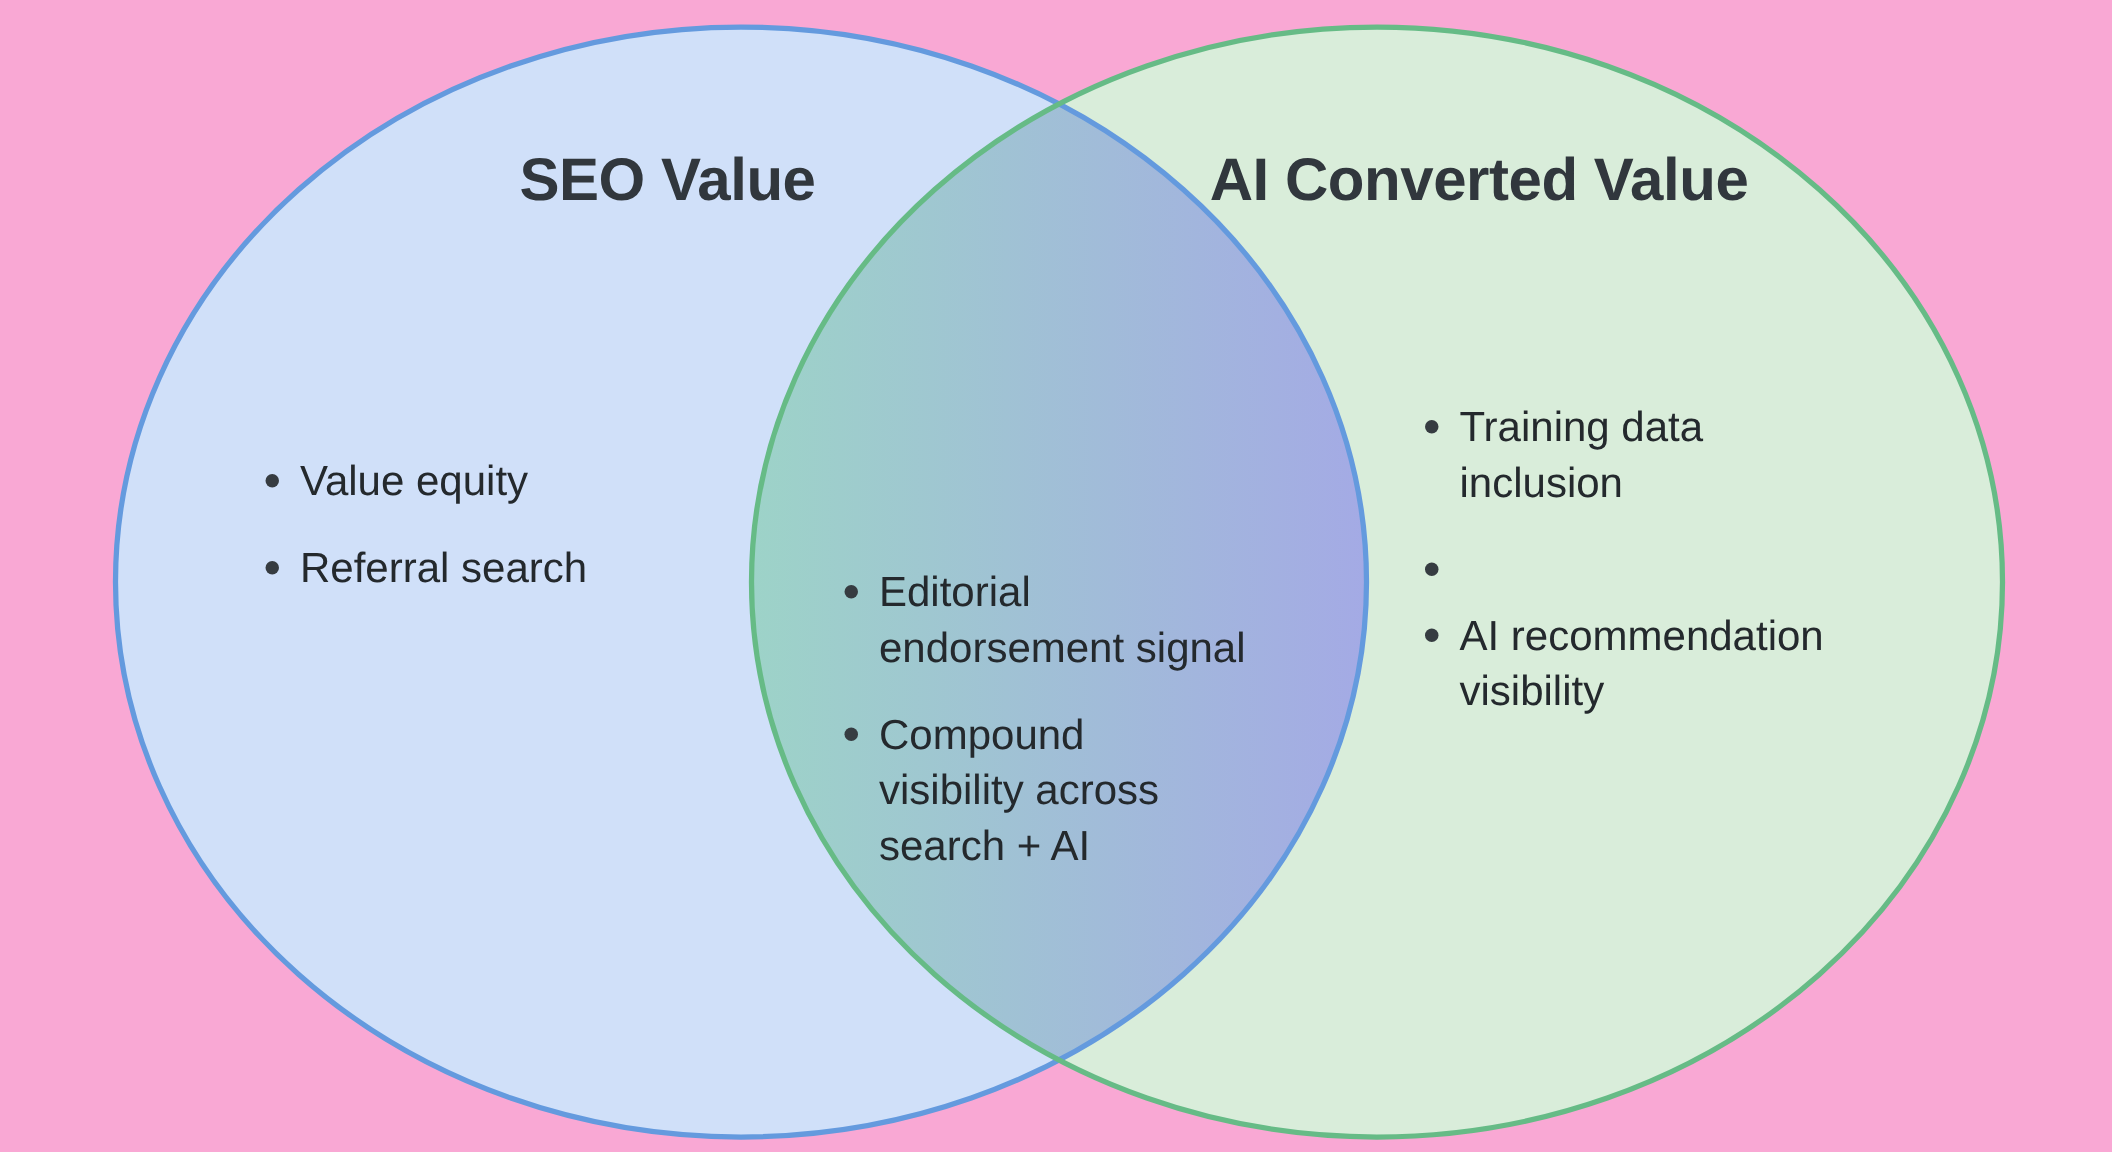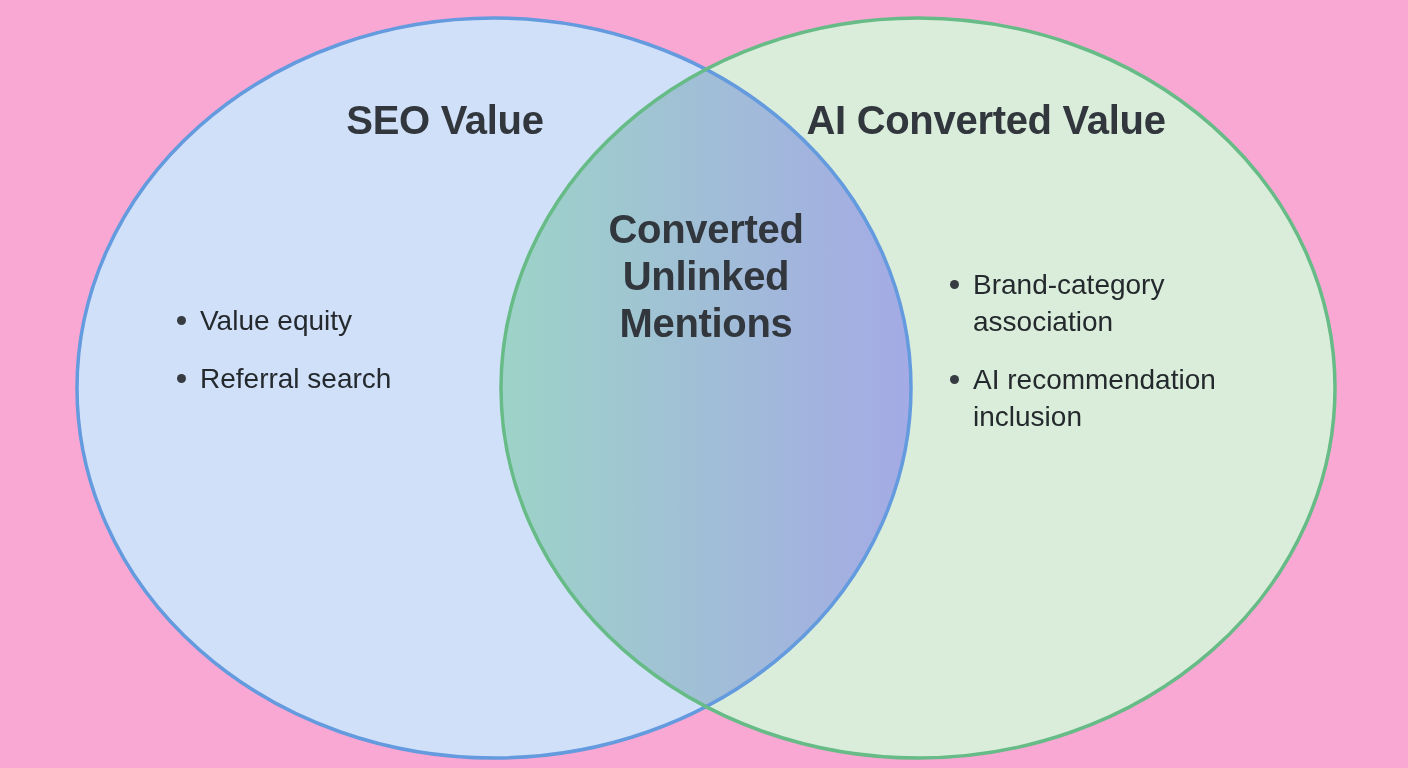--- a/index.html
+++ b/index.html
@@ -88,42 +88,55 @@
 
     <ellipse cx="494" cy="388" rx="417" ry="370" fill="none" stroke-width="3.5" stroke="#649ade"></ellipse>
 
     <ellipse cx="918" cy="388" rx="417" ry="370" fill="none" stroke-width="3.5" stroke="#66bb86"></ellipse>
   </svg>
 
   <h2 class="title left-title">SEO Value</h2>
 
   <h2 class="title right-title">AI Converted Value</h2>
 
-  <h2 class="title overlap-title">Converted
-Unlinked
-Mentions</h2>
 
   <ul class="list left-list">
     <li class="item">
       <span class="dot"></span>
       <span class="txt">Value equity</span>
     </li>
     <li class="item">
       <span class="dot"></span>
       <span class="txt">Referral search</span>
     </li>
   </ul>
 
+  <ul class="list overlap-list">
+    <li class="item">
+      <span class="dot"></span>
+      <span class="txt">Editorial
+endorsement signal</span>
+    </li>
+    <li class="item">
+      <span class="dot"></span>
+      <span class="txt">Compound
+visibility across
+search + AI</span>
+    </li>
+  </ul>
 
   <ul class="list right-list">
     <li class="item">
       <span class="dot"></span>
-      <span class="txt">Brand-category
-association</span>
+      <span class="txt">Training data
+inclusion</span>
+    </li>
+    <li class="item">
+      <span class="dot"></span>
     </li>
     <li class="item">
       <span class="dot"></span>
       <span class="txt">AI recommendation
-inclusion</span>
+visibility</span>
     </li>
   </ul>
 
 </div>
 
 </body></html>

